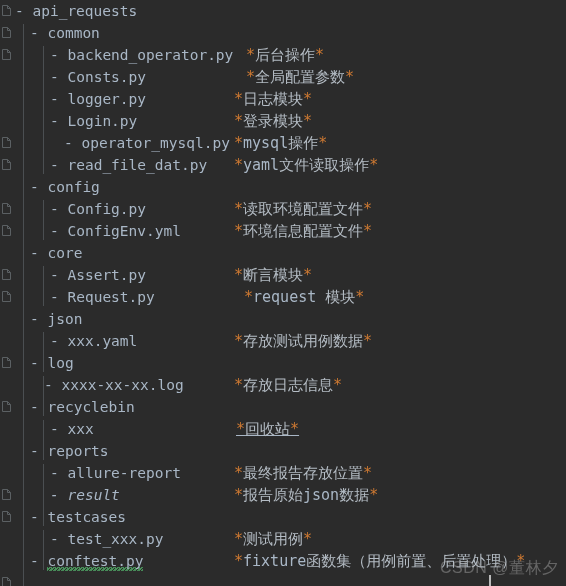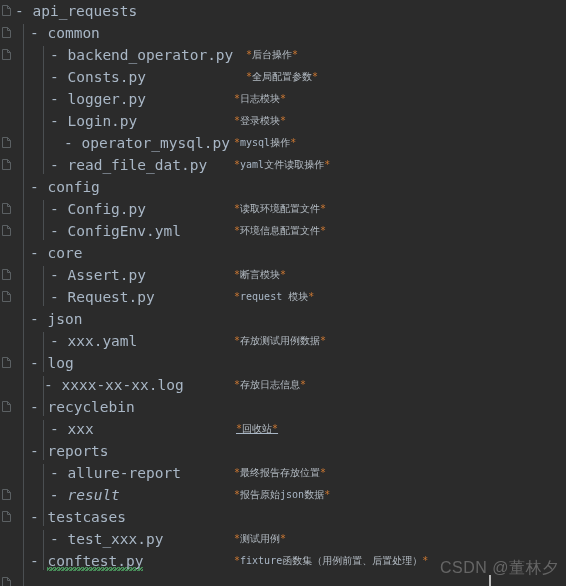--- a/index.html
+++ b/index.html
@@ -68,21 +68,21 @@
   .code-txt {
     position: absolute;
     color: #a9b7c6;
     white-space: pre;
     font-size: 14.5px;
     line-height: 22px;
   }
   .comment {
     position: absolute;
     white-space: pre;
-    font-size: 10px;
+    font-size: 15px;
     line-height: 22px;
     color: #a9b7c6;
   }
   .ast { color: #cc7832; }
   .cn  { color: #b4bcc4; }
   .lat { color: #a9b7c6; }
 
   
   .squiggle {
     position: absolute;
@@ -220,21 +220,21 @@
       <div class="line" style="top: 66px;"><span class="code-txt" style="left: 50px;">- Consts.py</span><span class="comment" style="left: 246px;"><span class="ast">*</span><span class="cn">全局配置参数</span><span class="ast">*</span></span></div>
       <div class="line" style="top: 88px;"><span class="code-txt" style="left: 50px;">- logger.py</span><span class="comment" style="left: 234px;"><span class="ast">*</span><span class="cn">日志模块</span><span class="ast">*</span></span></div>
       <div class="line" style="top: 110px;"><span class="code-txt" style="left: 50px;">- Login.py</span><span class="comment" style="left: 234px;"><span class="ast">*</span><span class="cn">登录模块</span><span class="ast">*</span></span></div>
       <div class="line" style="top: 132px;"><span class="code-txt" style="left: 56px; margin-left: 8px;">- operator_mysql.py</span><span class="comment" style="left: 234px;"><span class="ast">*</span><span class="lat">mysql</span><span class="cn">操作</span><span class="ast">*</span></span></div>
       <div class="line" style="top: 154px;"><span class="code-txt" style="left: 50px;">- read_file_dat.py</span><span class="comment" style="left: 234px;"><span class="ast">*</span><span class="lat">yaml</span><span class="cn">文件读取操作</span><span class="ast">*</span></span></div>
       <div class="line" style="top: 176px;"><span class="code-txt" style="left: 30px;">- config</span></div>
       <div class="line" style="top: 198px;"><span class="code-txt" style="left: 50px;">- Config.py</span><span class="comment" style="left: 234px;"><span class="ast">*</span><span class="cn">读取环境配置文件</span><span class="ast">*</span></span></div>
       <div class="line" style="top: 220px;"><span class="code-txt" style="left: 50px;">- ConfigEnv.yml</span><span class="comment" style="left: 234px;"><span class="ast">*</span><span class="cn">环境信息配置文件</span><span class="ast">*</span></span></div>
       <div class="line" style="top: 242px;"><span class="code-txt" style="left: 30px;">- core</span></div>
       <div class="line" style="top: 264px;"><span class="code-txt" style="left: 50px;">- Assert.py</span><span class="comment" style="left: 234px;"><span class="ast">*</span><span class="cn">断言模块</span><span class="ast">*</span></span></div>
-      <div class="line" style="top: 286px;"><span class="code-txt" style="left: 50px;">- Request.py</span><span class="comment" style="left: 234px;"><span class="ast">*</span><span class="lat">request</span><span class="cn"> 模块</span><span class="ast">*</span></span></div>
+      <div class="line" style="top: 286px;"><span class="code-txt" style="left: 50px;">- Request.py</span><span class="comment" style="left: 244px;"><span class="ast">*</span><span class="lat">request</span><span class="cn"> 模块</span><span class="ast">*</span></span></div>
       <div class="line" style="top: 308px;"><span class="code-txt" style="left: 30px;">- json</span></div>
       <div class="line" style="top: 330px;"><span class="code-txt" style="left: 50px;">- xxx.yaml</span><span class="comment" style="left: 234px;"><span class="ast">*</span><span class="cn">存放测试用例数据</span><span class="ast">*</span></span></div>
       <div class="line" style="top: 352px;"><span class="code-txt" style="left: 30px;">- log</span></div>
       <div class="line" style="top: 374px;"><span class="code-txt" style="left: 44px;">- xxxx-xx-xx.log</span><span class="comment" style="left: 234px;"><span class="ast">*</span><span class="cn">存放日志信息</span><span class="ast">*</span></span></div>
       <div class="line" style="top: 396px;"><span class="code-txt" style="left: 30px;">- recyclebin</span></div>
       <div class="line" style="top: 418px;"><span class="code-txt" style="left: 50px;">- xxx</span><span class="comment" style="left: 236px; text-decoration: underline;"><span class="ast">*</span><span class="cn">回收站</span><span class="ast">*</span></span></div>
       <div class="line" style="top: 440px;"><span class="code-txt" style="left: 30px;">- reports</span></div>
       <div class="line" style="top: 462px;"><span class="code-txt" style="left: 50px;">- allure-report</span><span class="comment" style="left: 234px;"><span class="ast">*</span><span class="cn">最终报告存放位置</span><span class="ast">*</span></span></div>
       <div class="line" style="top: 484px;"><span class="code-txt" style="left: 50px; font-style: italic;">- result</span><span class="comment" style="left: 234px;"><span class="ast">*</span><span class="cn">报告原始</span><span class="lat">json</span><span class="cn">数据</span><span class="ast">*</span></span></div>
       <div class="line" style="top: 506px;"><span class="code-txt" style="left: 30px;">- testcases</span></div>

